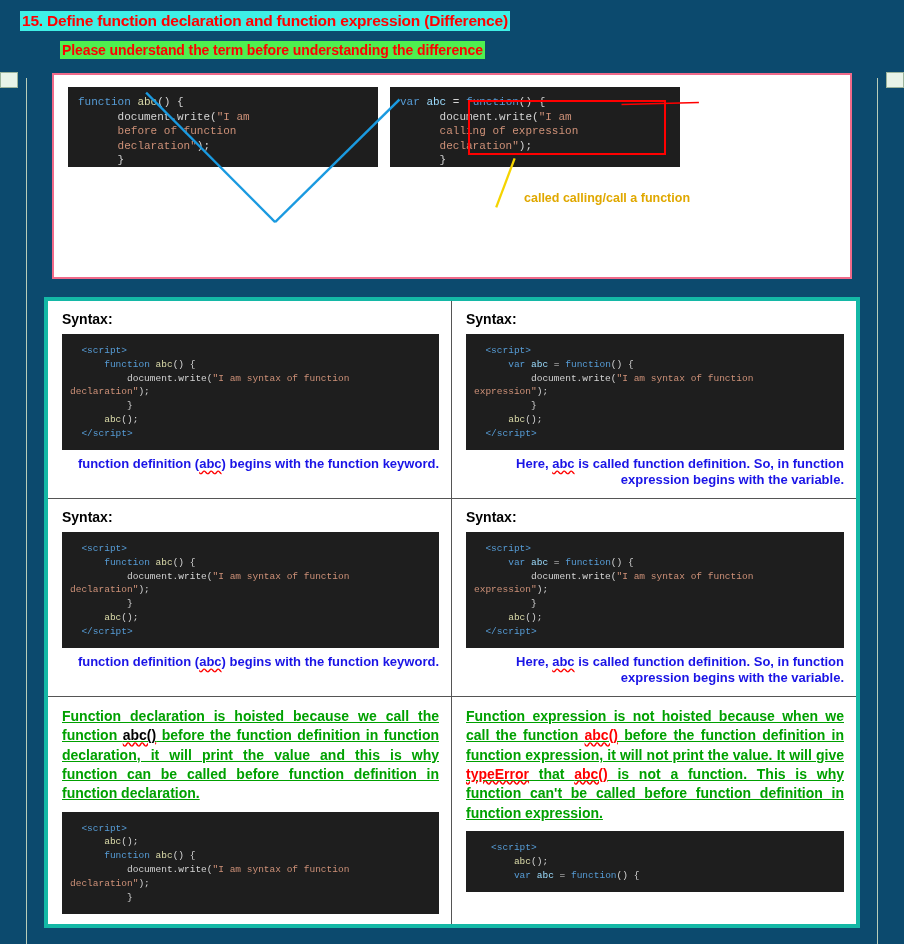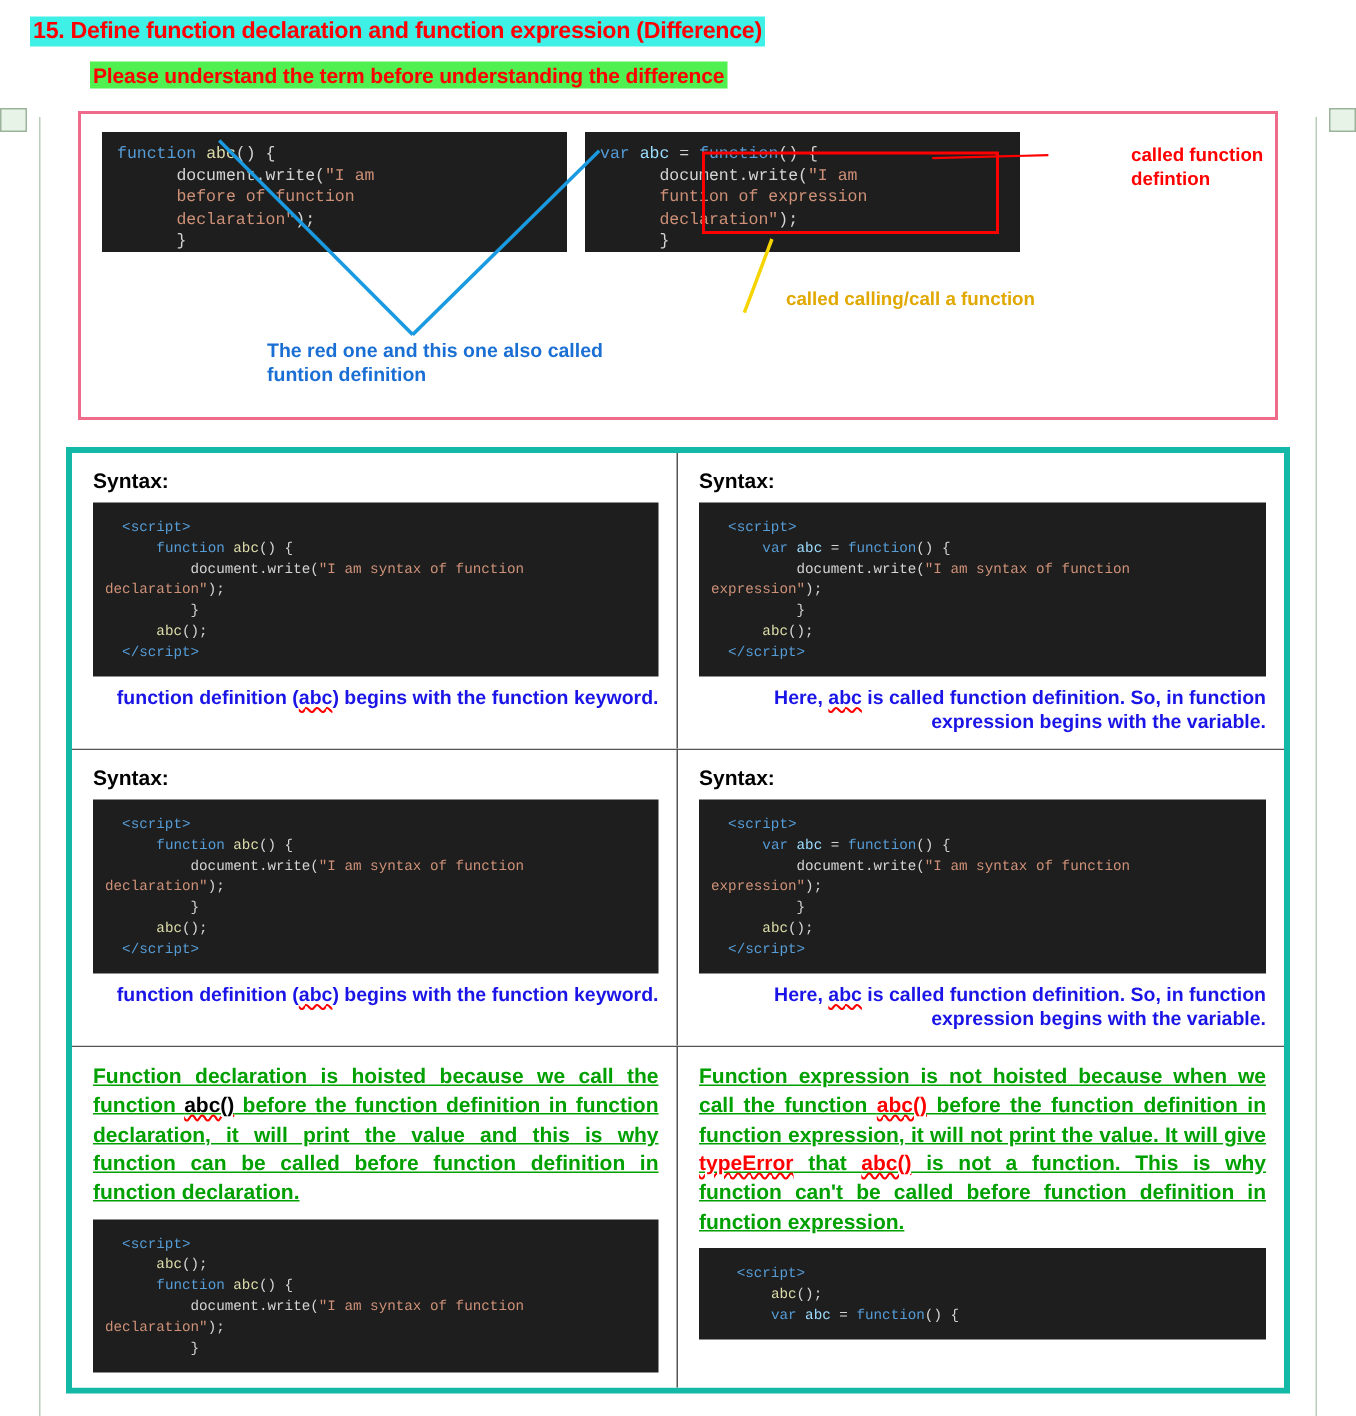--- a/index.html
+++ b/index.html
@@ -11,21 +11,21 @@
   body {
     width: 904px;
     height: 944px;
     overflow: hidden;
     position: relative;
   }
   .page {
     position: relative;
     width: 904px;
     min-height: 944px;
-    background: #ffffff;
+    background: #0c4a6e;
     box-sizing: border-box;
   }
   
   .margin-mark {
     position: absolute;
     top: 72px;
     width: 16px;
     height: 14px;
     border: 1px solid #9bb39b;
     background: #e8f3e8;
@@ -184,38 +184,36 @@
     <div class="code-dark snip1"><span class="kw">function</span> <span class="fn">abc</span>() {
       document.write(<span class="str">"I am</span>
 <span class="str">      before of function</span>
 <span class="str">      declaration"</span>);
       }
 
       ();</div>
 
     <div class="code-dark snip2"><span class="kw">var</span> <span class="var">abc</span> = <span class="kw">function</span>() {
       document.write(<span class="str">"I am</span>
-<span class="str">      funtion of expression</span>
+<span class="str">      calling of expression</span>
 <span class="str">      declaration"</span>);
       }
 
       ();</div>
 
     <div class="redbox"></div>
 
     <svg viewBox="0 0 864 206" preserveAspectRatio="none">
       <polyline points="100,25 620,40" stroke="none" fill="none"></polyline>
       <polyline points="616,30 700,28" stroke="#ff0000" stroke-width="1.5" fill="none"></polyline>
       <polyline points="100,18 240,150" stroke="#1a9ae0" stroke-width="2.5" fill="none"></polyline>
       <polyline points="240,150 375,25" stroke="#1a9ae0" stroke-width="2.5" fill="none"></polyline>
       <polyline points="500,85 480,135" stroke="#f5d400" stroke-width="2.5" fill="none"></polyline>
     </svg>
 
-    <div class="note red">called function defintion</div>
-    <div class="note blue">The red one and this one also called funtion definition</div>
     <div class="note yellow">called calling/call a function</div>
   </div>
 
   <div class="grid">
 
     <div class="row">
       <div class="cell">
         <div class="syntax-label">Syntax:</div>
         <div class="code-dark">  <span class="kw">&lt;script&gt;</span>
       <span class="kw">function</span> <span class="fn">abc</span>() {

